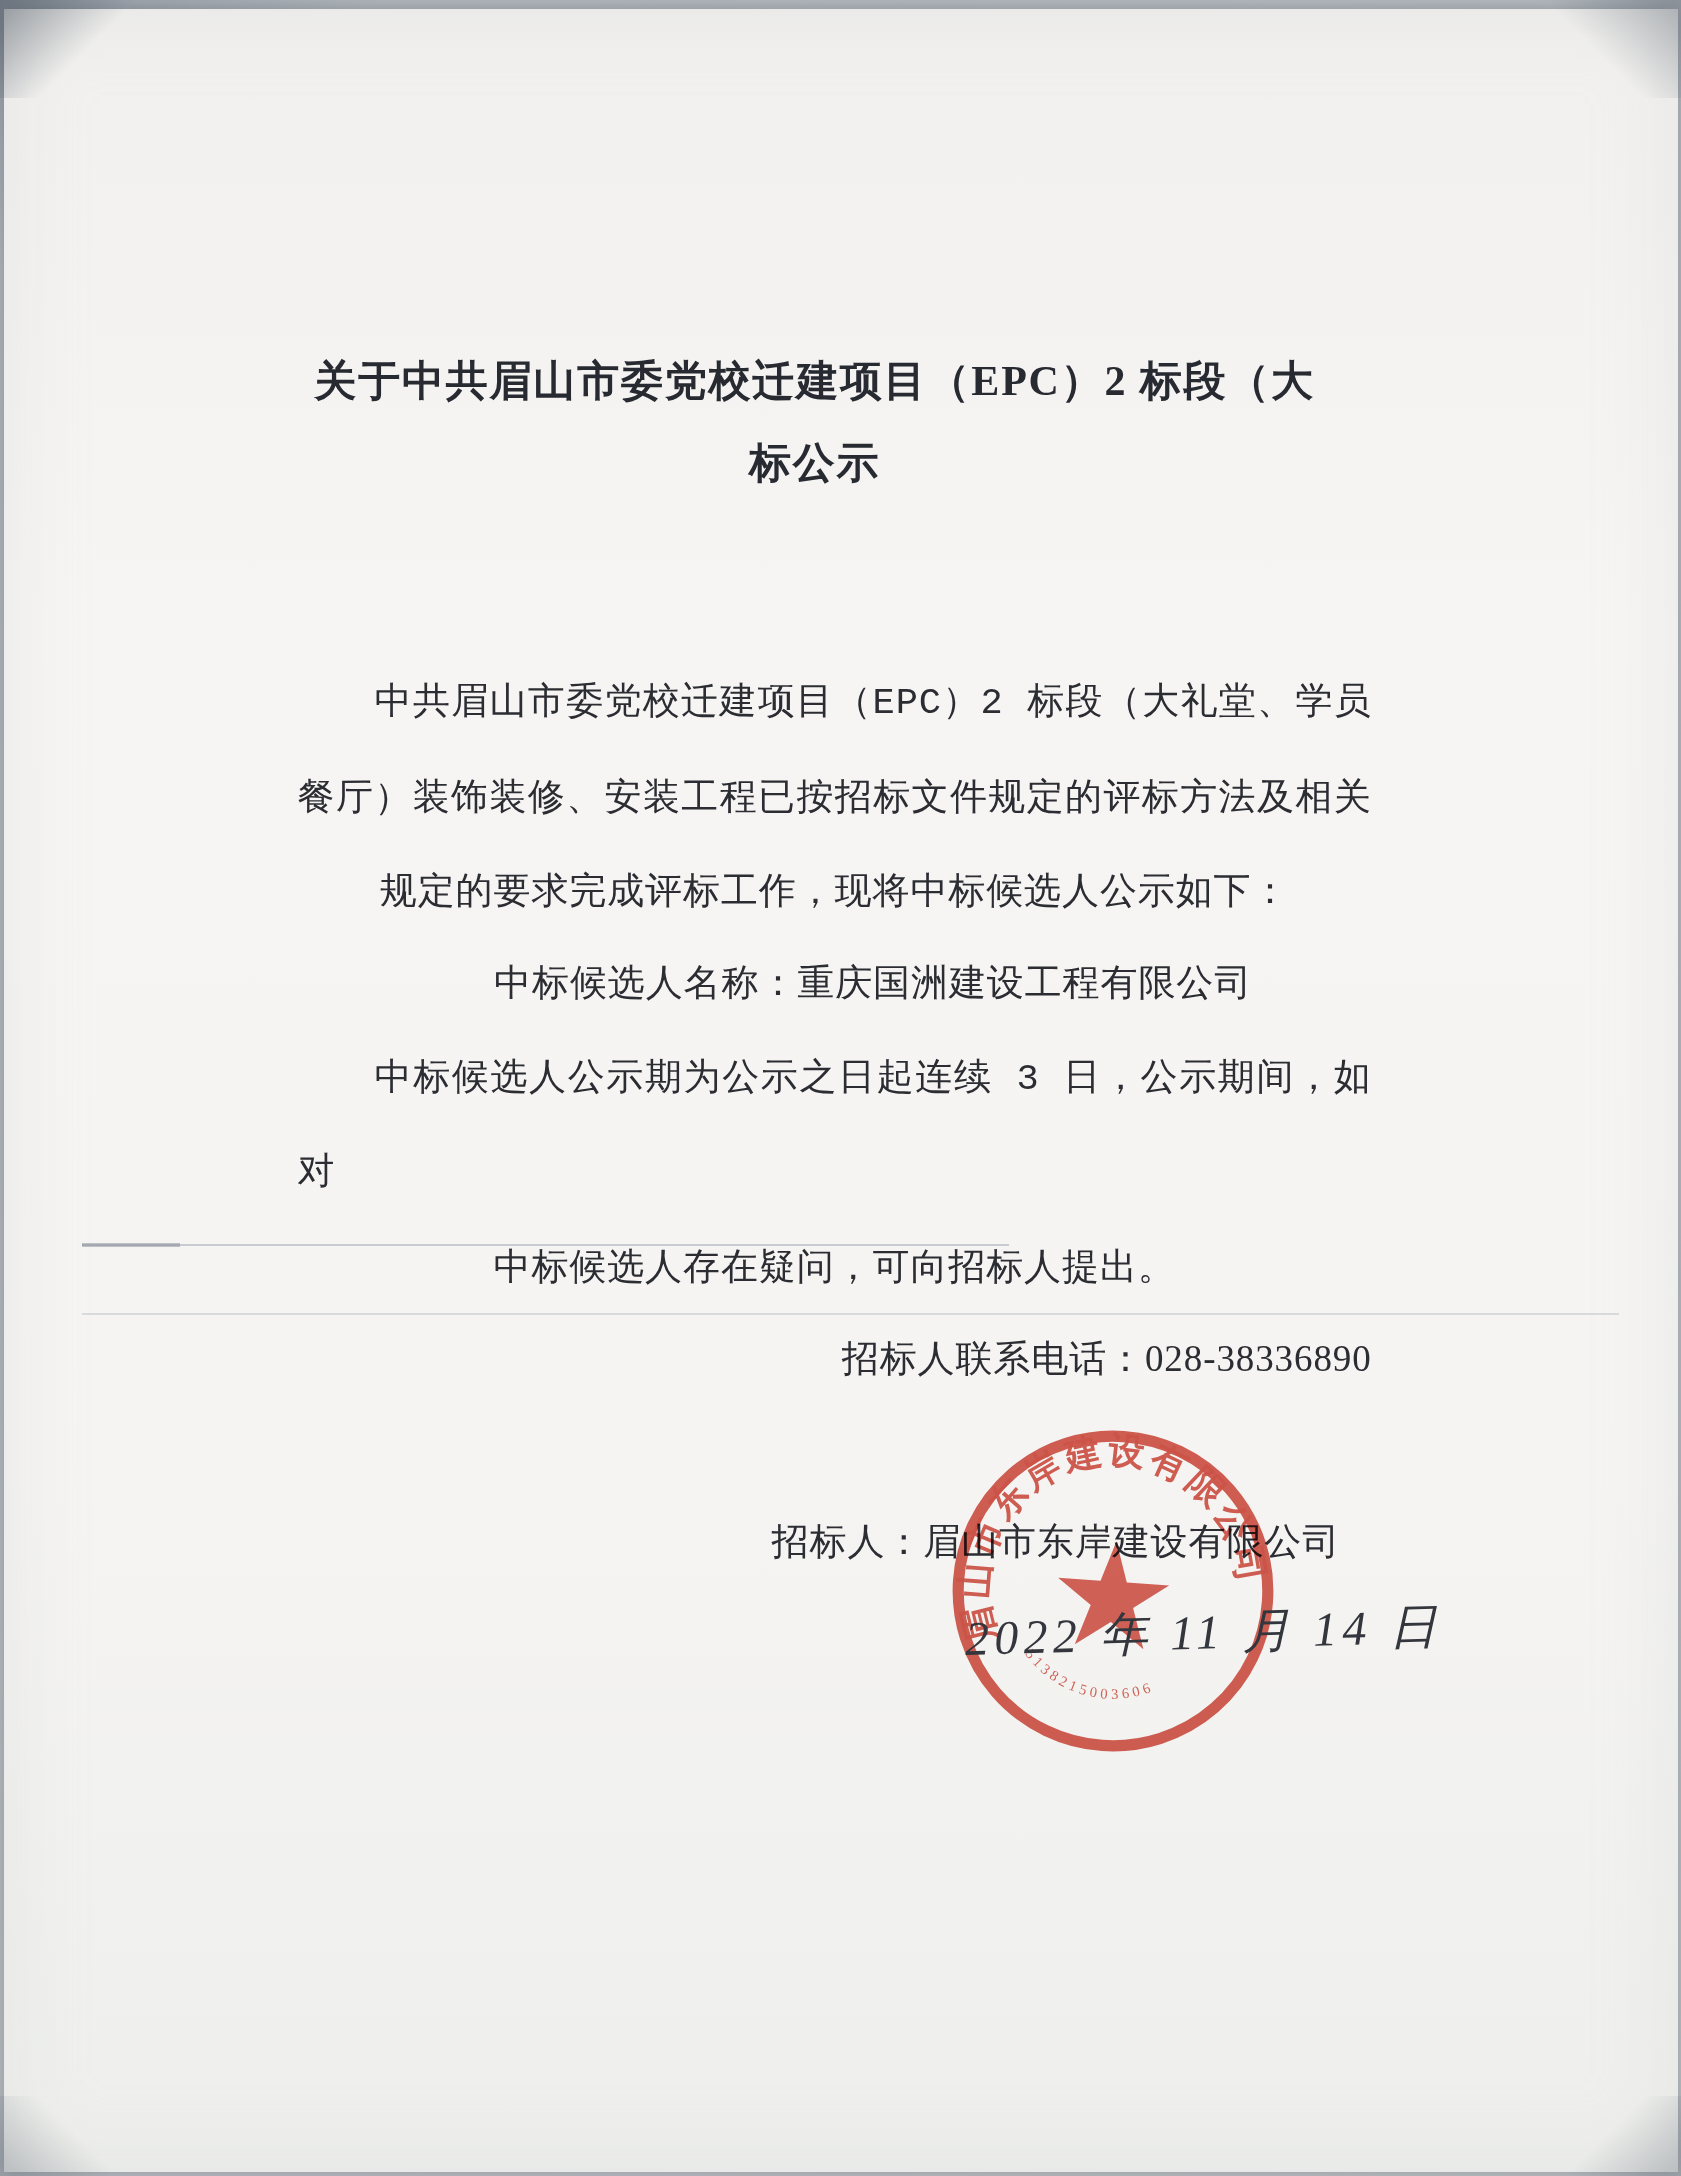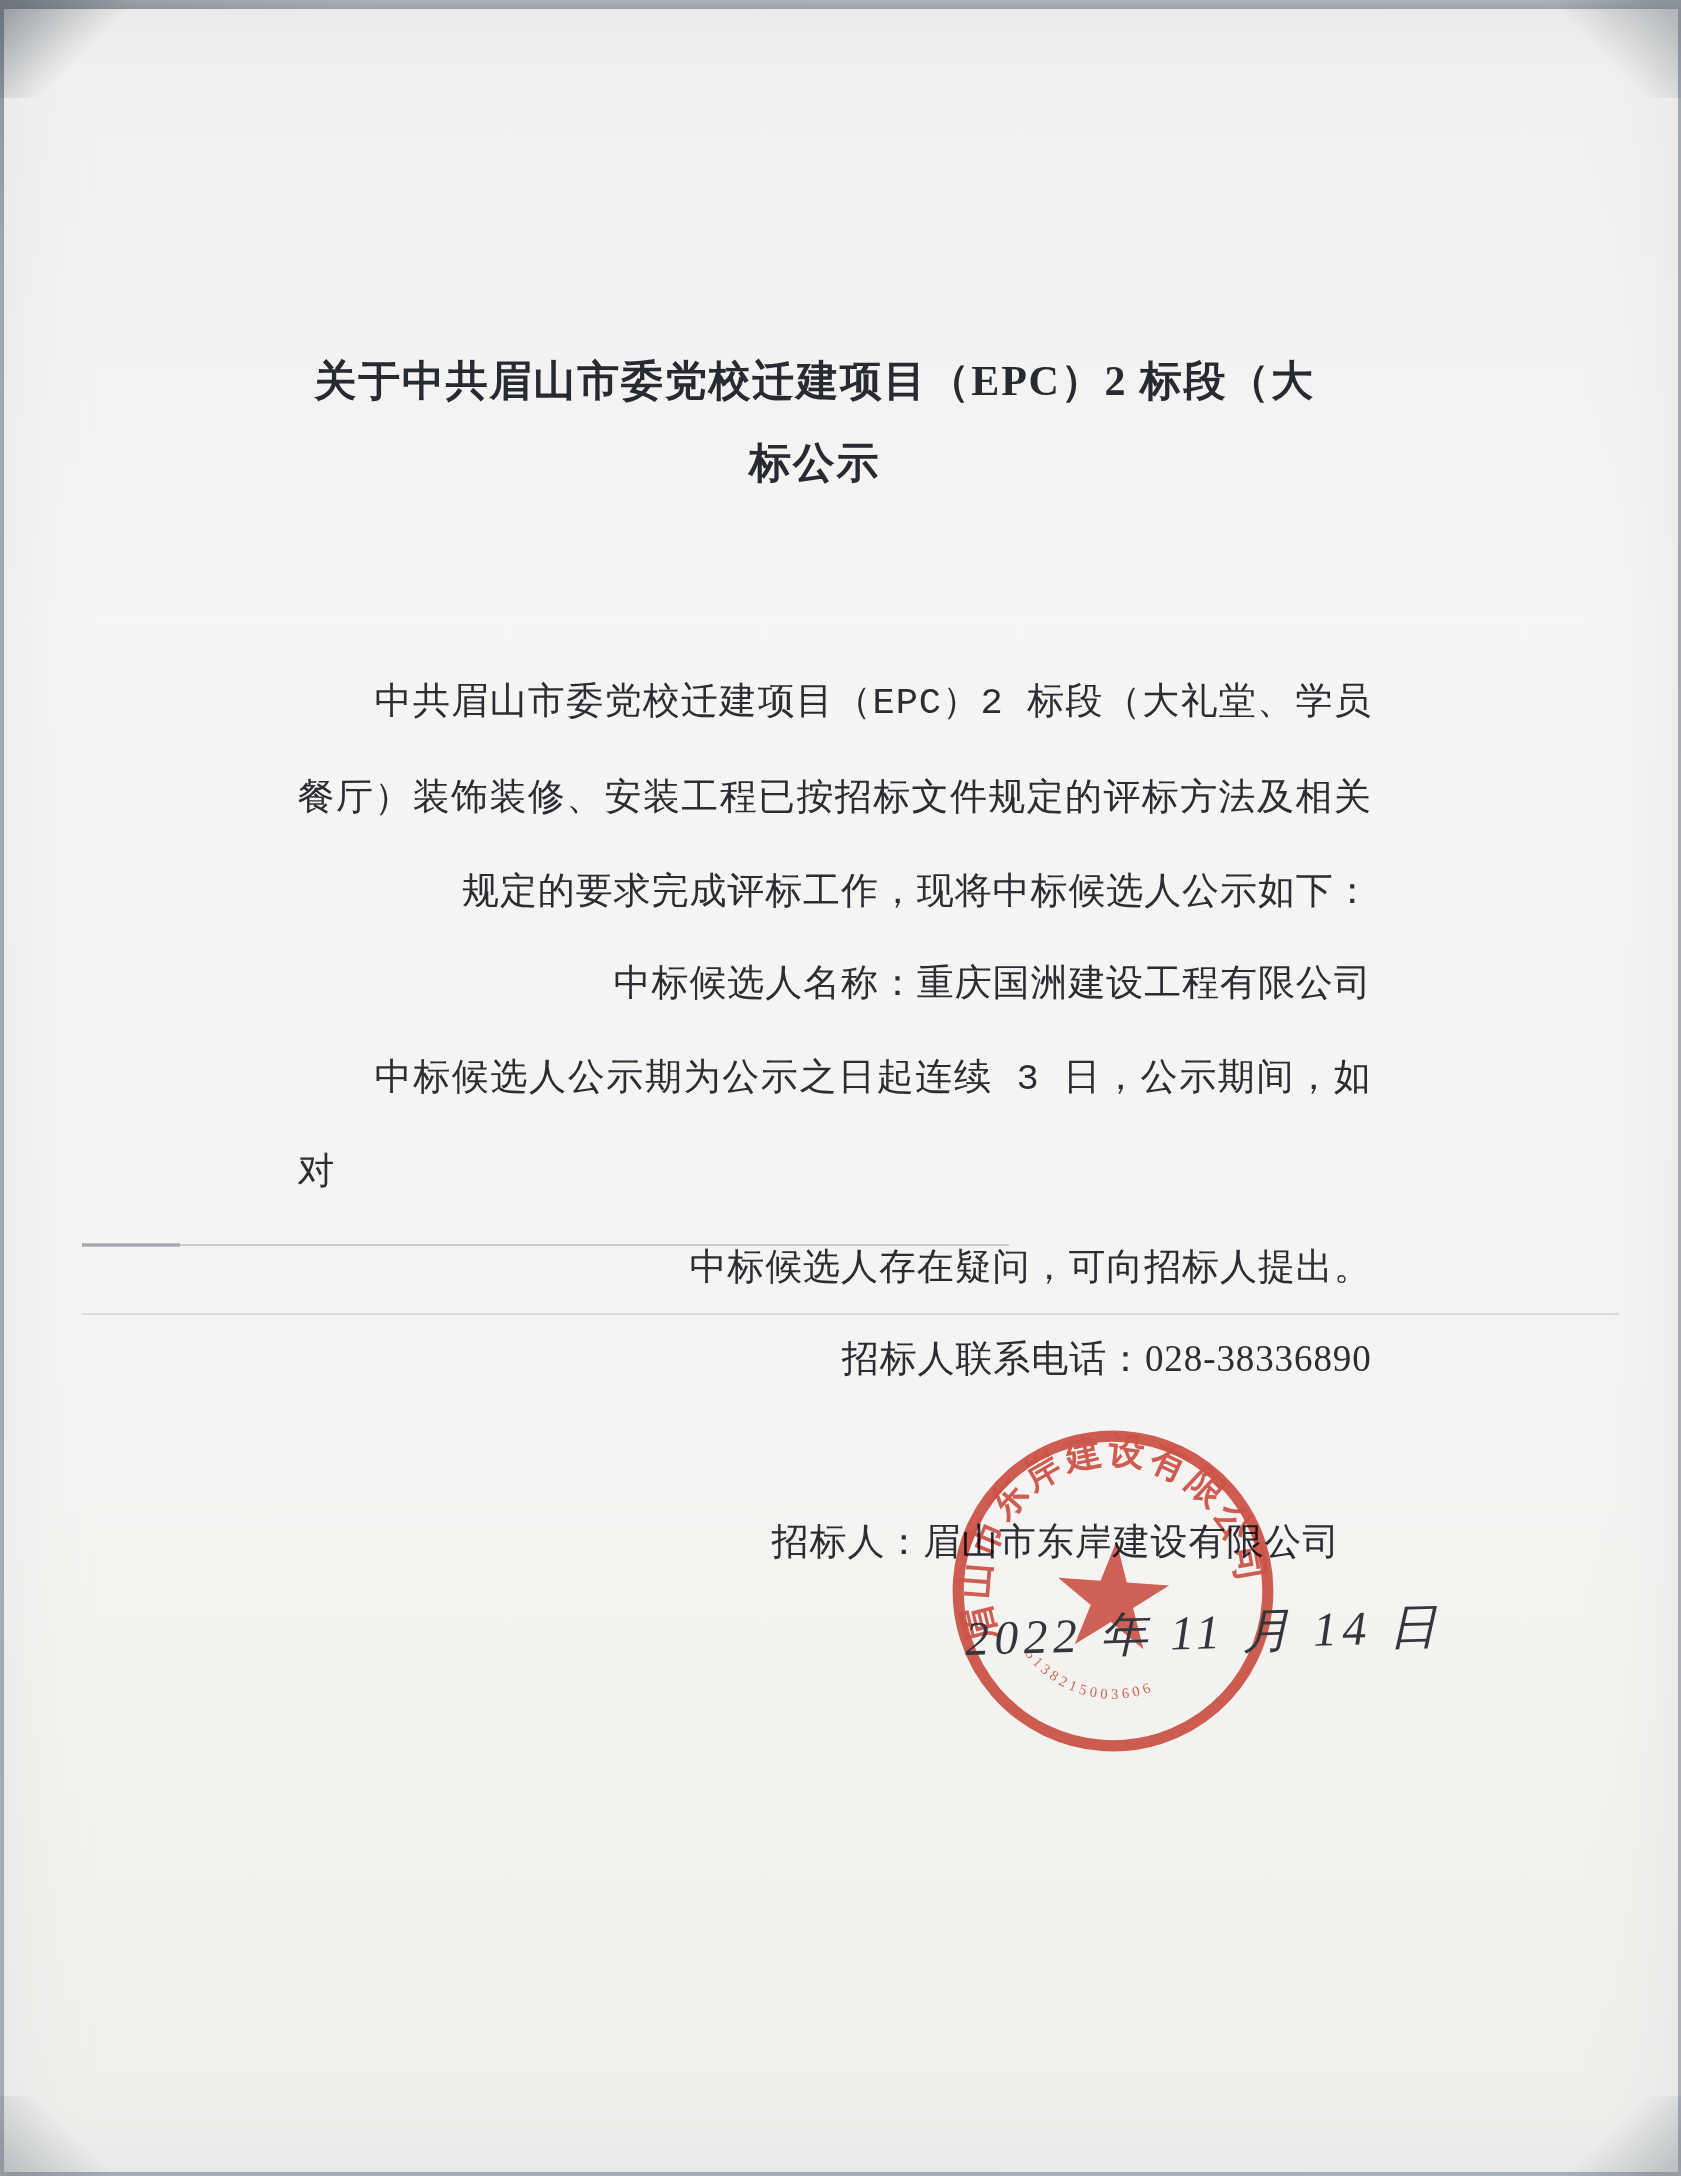--- a/index.html
+++ b/index.html
@@ -32,21 +32,21 @@
   .title {
     position:absolute; left:272px; top:331px; width:1078px;
     font-size:42px; font-weight:600; color:#272a31; letter-spacing:1.8px;
   }
   .tline { line-height:82px; text-align:center; white-space:nowrap; }
 
   .body-block {
     position:absolute; left:294px; top:647px; width:1074px;
     font-size:37px; color:#2b2d33; letter-spacing:0.9px;
   }
-  .bline { line-height:94px; text-align:right; }
+  .bline { line-height:94px; text-align:center; }
   .bline.fill { text-align:justify; text-align-last:justify; }
   .bline.indent { text-indent:77px;font-family:Liberation Mono, monospace; }
 
   .contact-line {
     position:absolute; left:294px; top:1303px; width:1074px;
     font-size:37px; color:#2b2d33; letter-spacing:0.9px; line-height:94px;
     text-indent:77px;
     text-align:right;
   }
 

